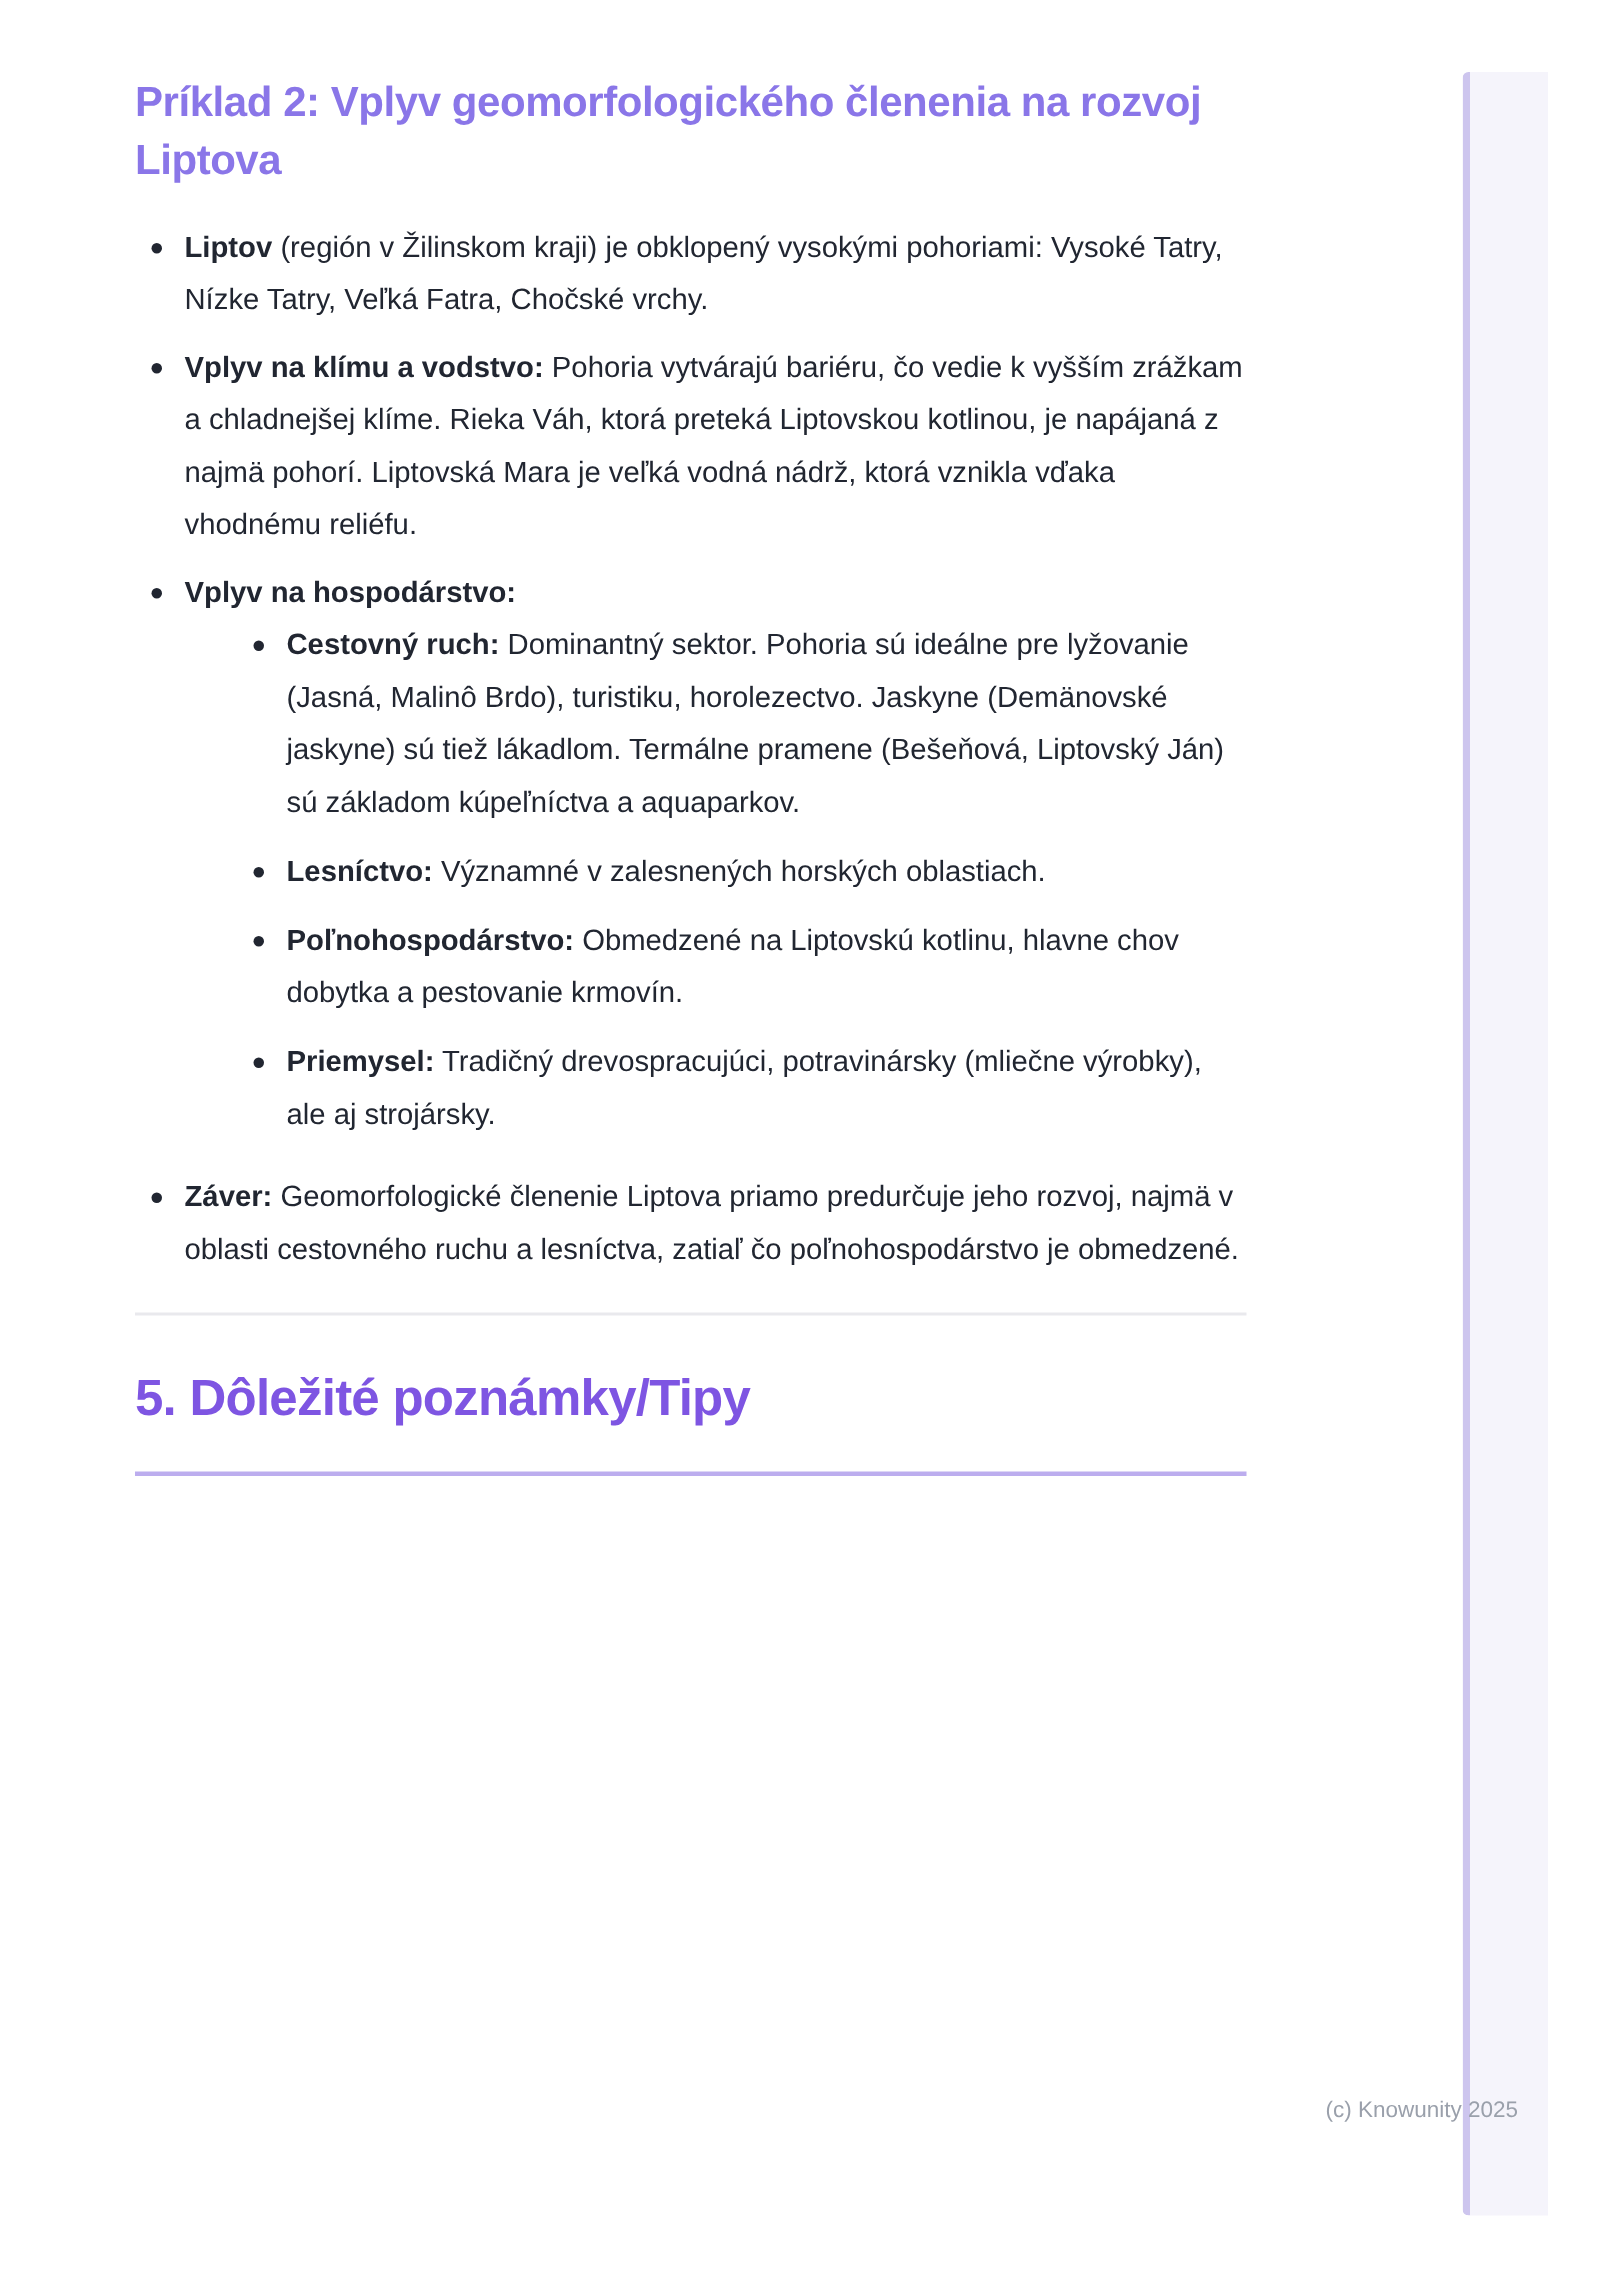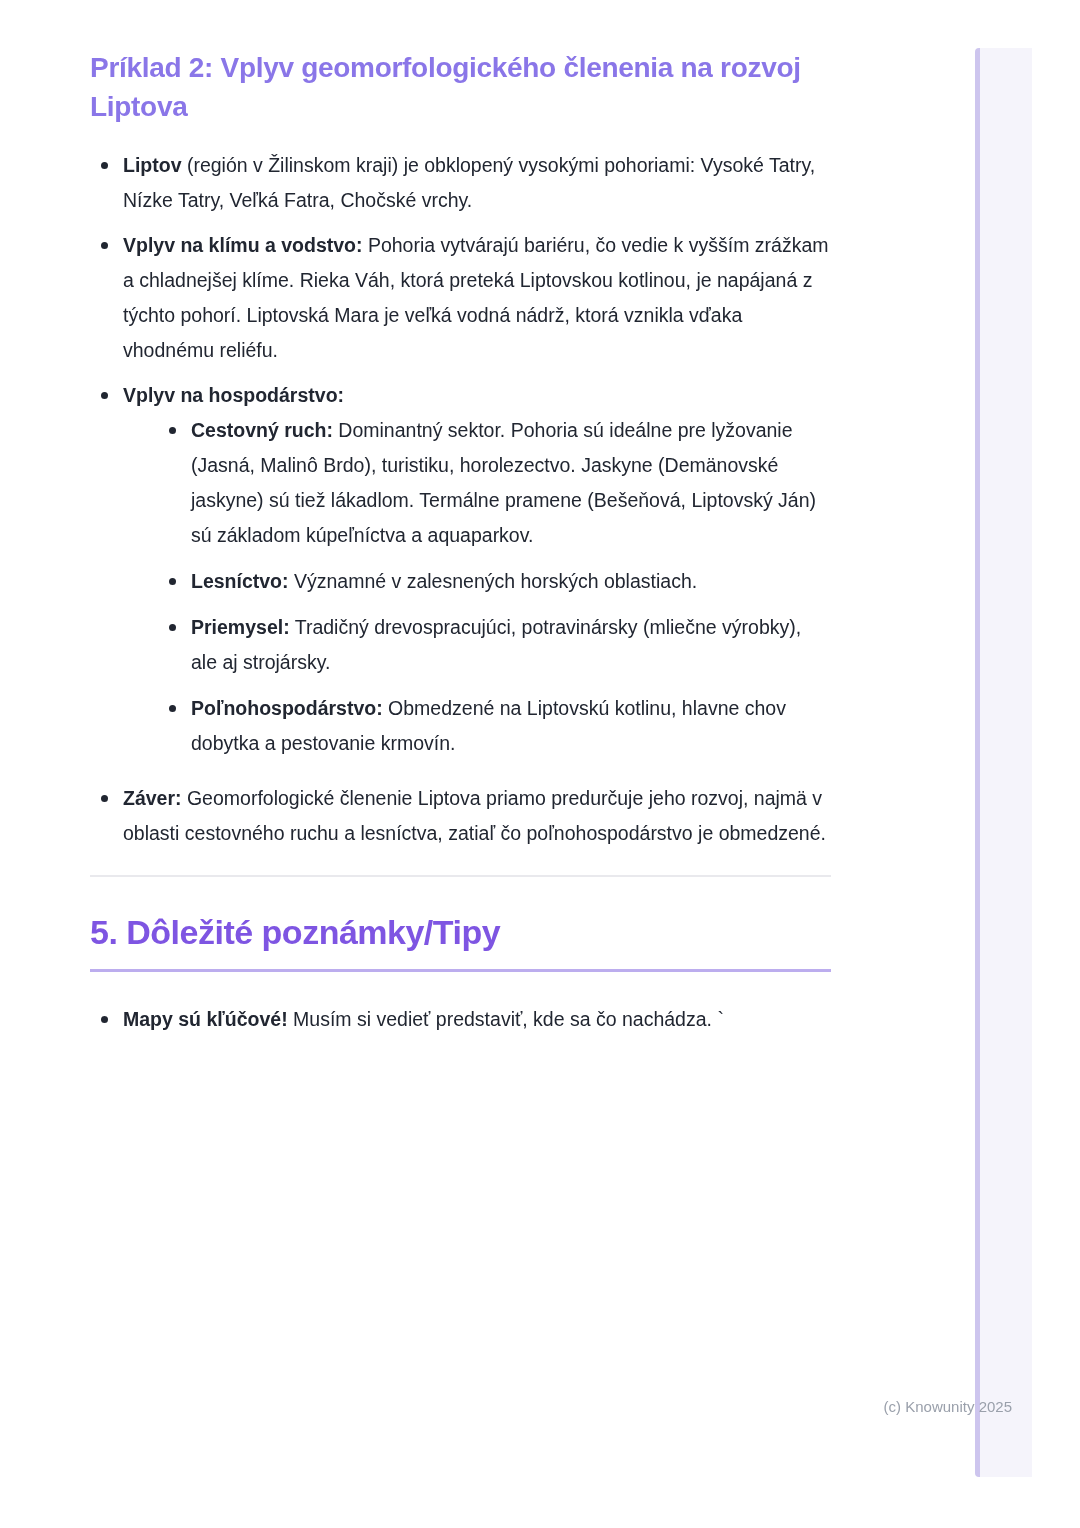--- a/index.html
+++ b/index.html
@@ -65,21 +65,21 @@
     margin: 24px 0 34px 0;
     border: none;
   }
   .section-title {
     color: var(--section-purple, #7e55e2);
     font-size: 34px;
     line-height: 42px;
     font-weight: bold;
     letter-spacing: -0.5px;
     margin: 0;
-    padding-bottom: 16px;
+    padding-bottom: 28px;
     border-bottom: 3px solid var(--section-underline, #bcadee);
   }
   .notes-list { margin-top: 30px; }
   .side-strip {
     position: absolute;
     left: 975px;
     top: 48px;
     width: 57px;
     height: 1429px;
     box-sizing: border-box;
@@ -104,38 +104,37 @@
 
   <div class="side-strip"></div>
 
   <div class="content">
 
     <h3 class="example-title">Príklad 2: Vplyv geomorfologického členenia na rozvoj Liptova</h3>
 
     <div>
         <ul class="blist">
           <li><span class="dot"></span><span class="b">Liptov</span><span> (región v Žilinskom kraji) je obklopený vysokými pohoriami: Vysoké Tatry, Nízke Tatry, Veľká Fatra, Chočské vrchy.</span></li>
-          <li><span class="dot"></span><span class="b">Vplyv na klímu a vodstvo:</span><span> Pohoria vytvárajú bariéru, čo vedie k vyšším zrážkam a chladnejšej klíme. Rieka Váh, ktorá preteká Liptovskou kotlinou, je napájaná z týchto pohorí. Liptovská Mara je veľká vodná nádrž, ktorá vznikla vďaka vhodnému reliéfu.</span></li>
+          <li><span class="dot"></span><span class="b">Vplyv na klímu a vodstvo:</span><span> Pohoria vytvárajú bariéru, čo vedie k vyšším zrážkam a chladnejšej klíme. Rieka Váh, ktorá preteká Liptovskou kotlinou, je napájaná z najmä pohorí. Liptovská Mara je veľká vodná nádrž, ktorá vznikla vďaka vhodnému reliéfu.</span></li>
           <li><span class="dot"></span><span class="b">Vplyv na hospodárstvo:</span><ul class="blist sub">
               <li><span class="dot"></span><span class="b">Cestovný ruch:</span><span> Dominantný sektor. Pohoria sú ideálne pre lyžovanie (Jasná, Malinô Brdo), turistiku, horolezectvo. Jaskyne (Demänovské jaskyne) sú tiež lákadlom. Termálne pramene (Bešeňová, Liptovský Ján) sú základom kúpeľníctva a aquaparkov.</span></li>
               <li><span class="dot"></span><span class="b">Lesníctvo:</span><span> Významné v zalesnených horských oblastiach.</span></li>
+              <li><span class="dot"></span><span class="b">Poľnohospodárstvo:</span><span> Obmedzené na Liptovskú kotlinu, hlavne chov dobytka a pestovanie krmovín.</span></li>
               <li><span class="dot"></span><span class="b">Priemysel:</span><span> Tradičný drevospracujúci, potravinársky (mliečne výrobky), ale aj strojársky.</span></li>
-              <li><span class="dot"></span><span class="b">Poľnohospodárstvo:</span><span> Obmedzené na Liptovskú kotlinu, hlavne chov dobytka a pestovanie krmovín.</span></li>
             </ul></li>
           <li><span class="dot"></span><span class="b">Záver:</span><span> Geomorfologické členenie Liptova priamo predurčuje jeho rozvoj, najmä v oblasti cestovného ruchu a lesníctva, zatiaľ čo poľnohospodárstvo je obmedzené.</span></li>
         </ul>
       </div>
 
     <hr class="divider">
 
     <h2 class="section-title">5. Dôležité poznámky/Tipy</h2>
 
     <div class="notes-list">
         <ul class="blist">
-          <li><span class="dot"></span><span class="b">Mapy sú kľúčové!</span><span> Musím si vedieť predstaviť, kde sa čo nachádza. `</span></li>
         </ul>
       </div>
 
   </div>
 
   <div class="footer">(c) Knowunity 2025</div>
 
 </div>
 
 </body></html>

